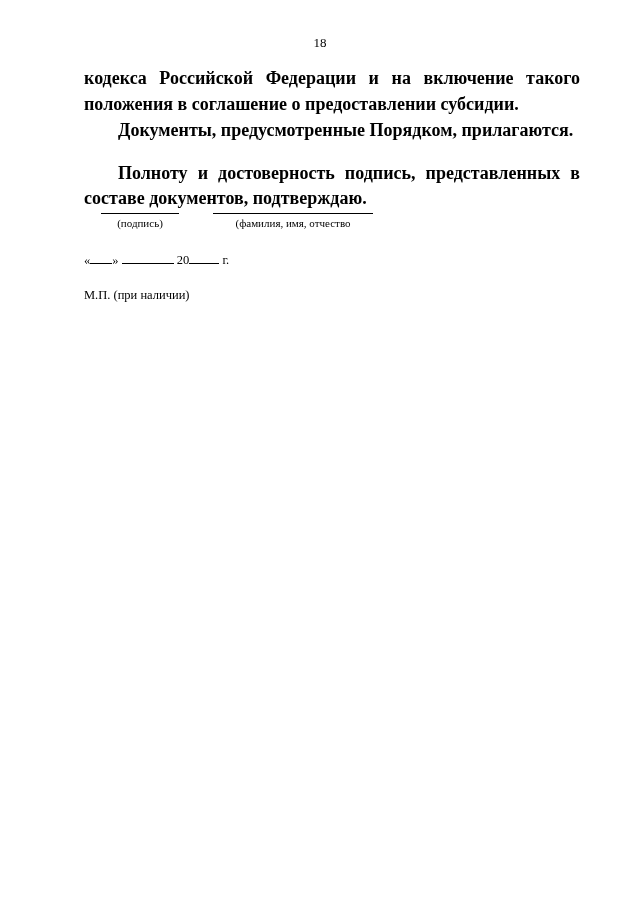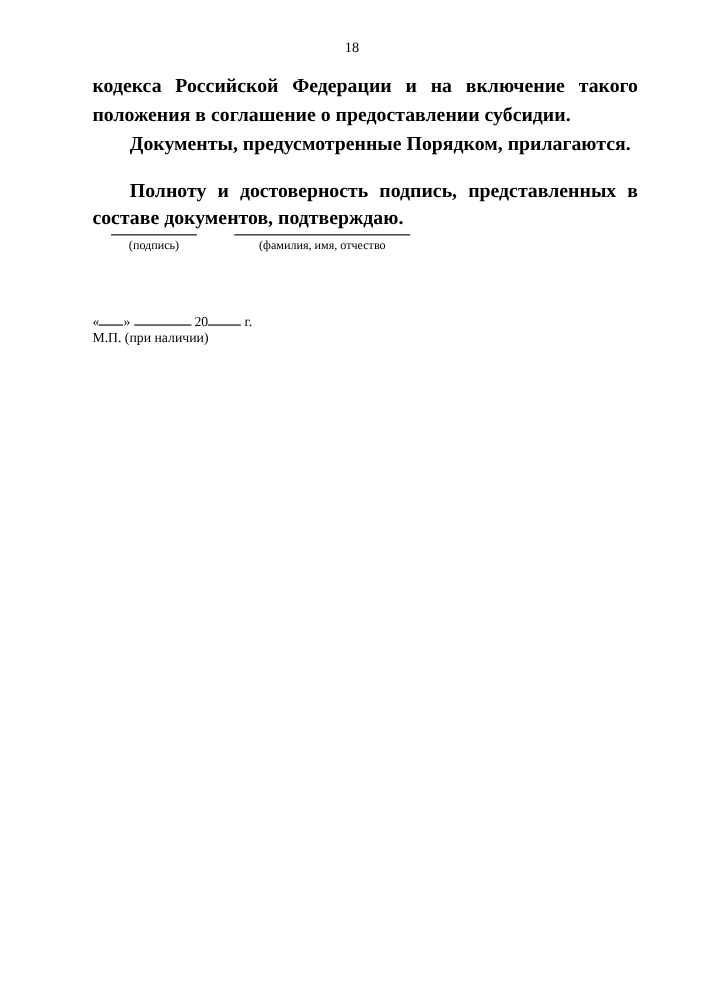--- a/index.html
+++ b/index.html
@@ -89,29 +89,29 @@
   }
   .col-position { width: 190px; margin-left: 8px; }
   .col-position .rule { width: 155px; }
   .col-sign { width: 96px; margin-left: 8px; }
   .col-sign .rule { width: 78px; }
   .col-name { width: 186px; margin-left: 12px; }
   .col-name .rule { width: 160px; }
 
   .date-line {
     position: absolute;
-    top: 284px;
+    top: 252px;
     left: 84px;
     font-size: 12.5px;
     line-height: 1.3;
     white-space: nowrap;
   }
   .stamp-line {
     position: absolute;
-    top: 299px;
+    top: 287px;
     left: 84px;
     font-size: 12.5px;
     line-height: 1.3;
   }
 </style>
 </head>
 <body>
 
 <div class="page">
 

